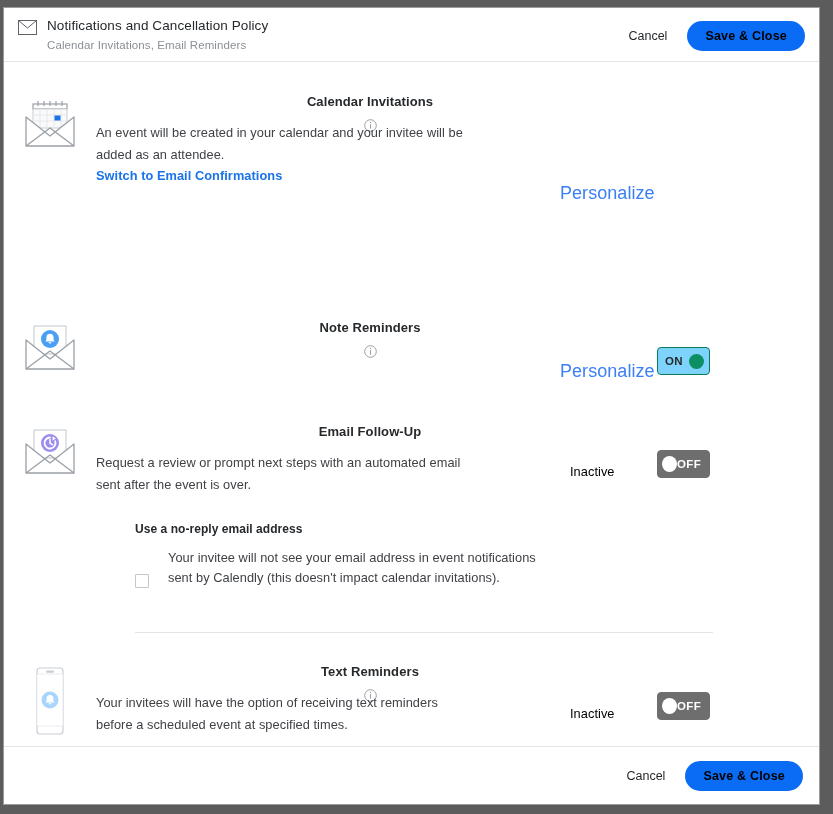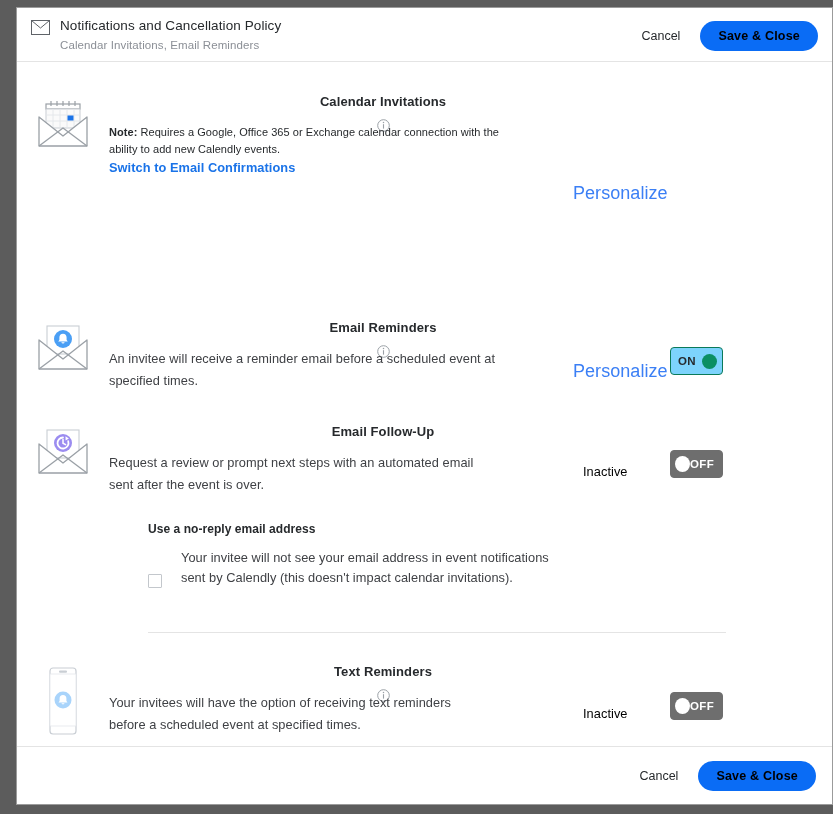--- a/index.html
+++ b/index.html
@@ -8,21 +8,21 @@
     background: #5c5c5c;
   }
   body {
     width: 833px;
     height: 814px;
     font-family: "Liberation Sans", sans-serif;
     overflow: hidden;
   }
   .window {
     position: absolute;
-    left: 16px;
+    left: 3px;
     top: 7px;
     width: 817px;
     height: 798px;
     background: #ffffff;
     border: 1px solid #9b9b9b;
     box-sizing: border-box;
     display: flex;
     flex-direction: column;
   }
 
@@ -324,51 +324,50 @@
         <div class="sec-title-row">
           <span class="sec-title">Calendar Invitations</span>
           <span class="info-icon">
             <svg width="13" height="13" viewBox="0 0 13 13">
               <circle cx="6.5" cy="6.5" r="5.8" fill="none" stroke="#9aa0a6" stroke-width="1"></circle>
               <circle cx="6.5" cy="3.6" r="0.75" fill="#9aa0a6"></circle>
               <rect x="5.95" y="5.2" width="1.1" height="4.4" fill="#9aa0a6"></rect>
             </svg>
           </span>
         </div>
-        <div class="sec-note" style="width:392px;"><b>Note:</b><span> Requires a Google, Office 365 or Exchange calendar connection with the ability to add new Calendly events.</span></div>
+        <div class="sec-desc" style="width:390px;">An event will be created in your calendar and your invitee will be added as an attendee.</div>
         <div style="font-weight:bold;">
           <a class="link">Switch to Email Confirmations</a>
         </div>
       </div>
     </div>
     <div class="personalize" style="left:556px; top:121px;">Personalize</div>
 
     <div class="section" style="left:0px; top:258px; width:640px;">
       <div class="sec-icon">
         <svg width="58" height="55" viewBox="0 0 58 55">
           <rect x="13" y="4" width="32" height="28" fill="#ffffff" stroke="#c9ced4" stroke-width="1.1"></rect>
           <circle cx="29" cy="17" r="9" fill="#4a9ff5"></circle>
           <path d="M29 11.8 c-2.3 0 -3.6 1.5 -3.6 3.6 v2.6 l-1.2 1.6 h9.6 l-1.2 -1.6 v-2.6 c0 -2.1 -1.3 -3.6 -3.6 -3.6 z" fill="#ffffff"></path>
           <path d="M27.3 20.3 a1.8 1.8 0 0 0 3.4 0 z" fill="#ffffff"></path>
           <path d="M5 18 L5 47 L53 47 L53 18 L29 37 Z" fill="#ffffff" stroke="#9aa0a6" stroke-width="1.3" stroke-linejoin="round"></path>
           <path d="M5 47 L29 29 L53 47" fill="none" stroke="#9aa0a6" stroke-width="1.3" stroke-linejoin="round"></path>
         </svg>
       </div>
       <div class="sec-main">
         <div class="sec-title-row">
-          <span class="sec-title">Email Reminders</span>
+          <span class="sec-title">Note Reminders</span>
           <span class="info-icon">
             <svg width="13" height="13" viewBox="0 0 13 13">
               <circle cx="6.5" cy="6.5" r="5.8" fill="none" stroke="#9aa0a6" stroke-width="1"></circle>
               <circle cx="6.5" cy="3.6" r="0.75" fill="#9aa0a6"></circle>
               <rect x="5.95" y="5.2" width="1.1" height="4.4" fill="#9aa0a6"></rect>
             </svg>
           </span>
         </div>
-        <div class="sec-desc" style="width:395px;">An invitee will receive a reminder email before a scheduled event at specified times.</div>
       </div>
     </div>
     <div class="personalize" style="left:556px; top:299px;">Personalize</div>
     <div class="toggle on" style="left:653px; top:285px;">
       <span>ON</span>
       <span class="knob"></span>
     </div>
 
     <div class="section" style="left:0px; top:362px; width:640px;">
       <div class="sec-icon">

